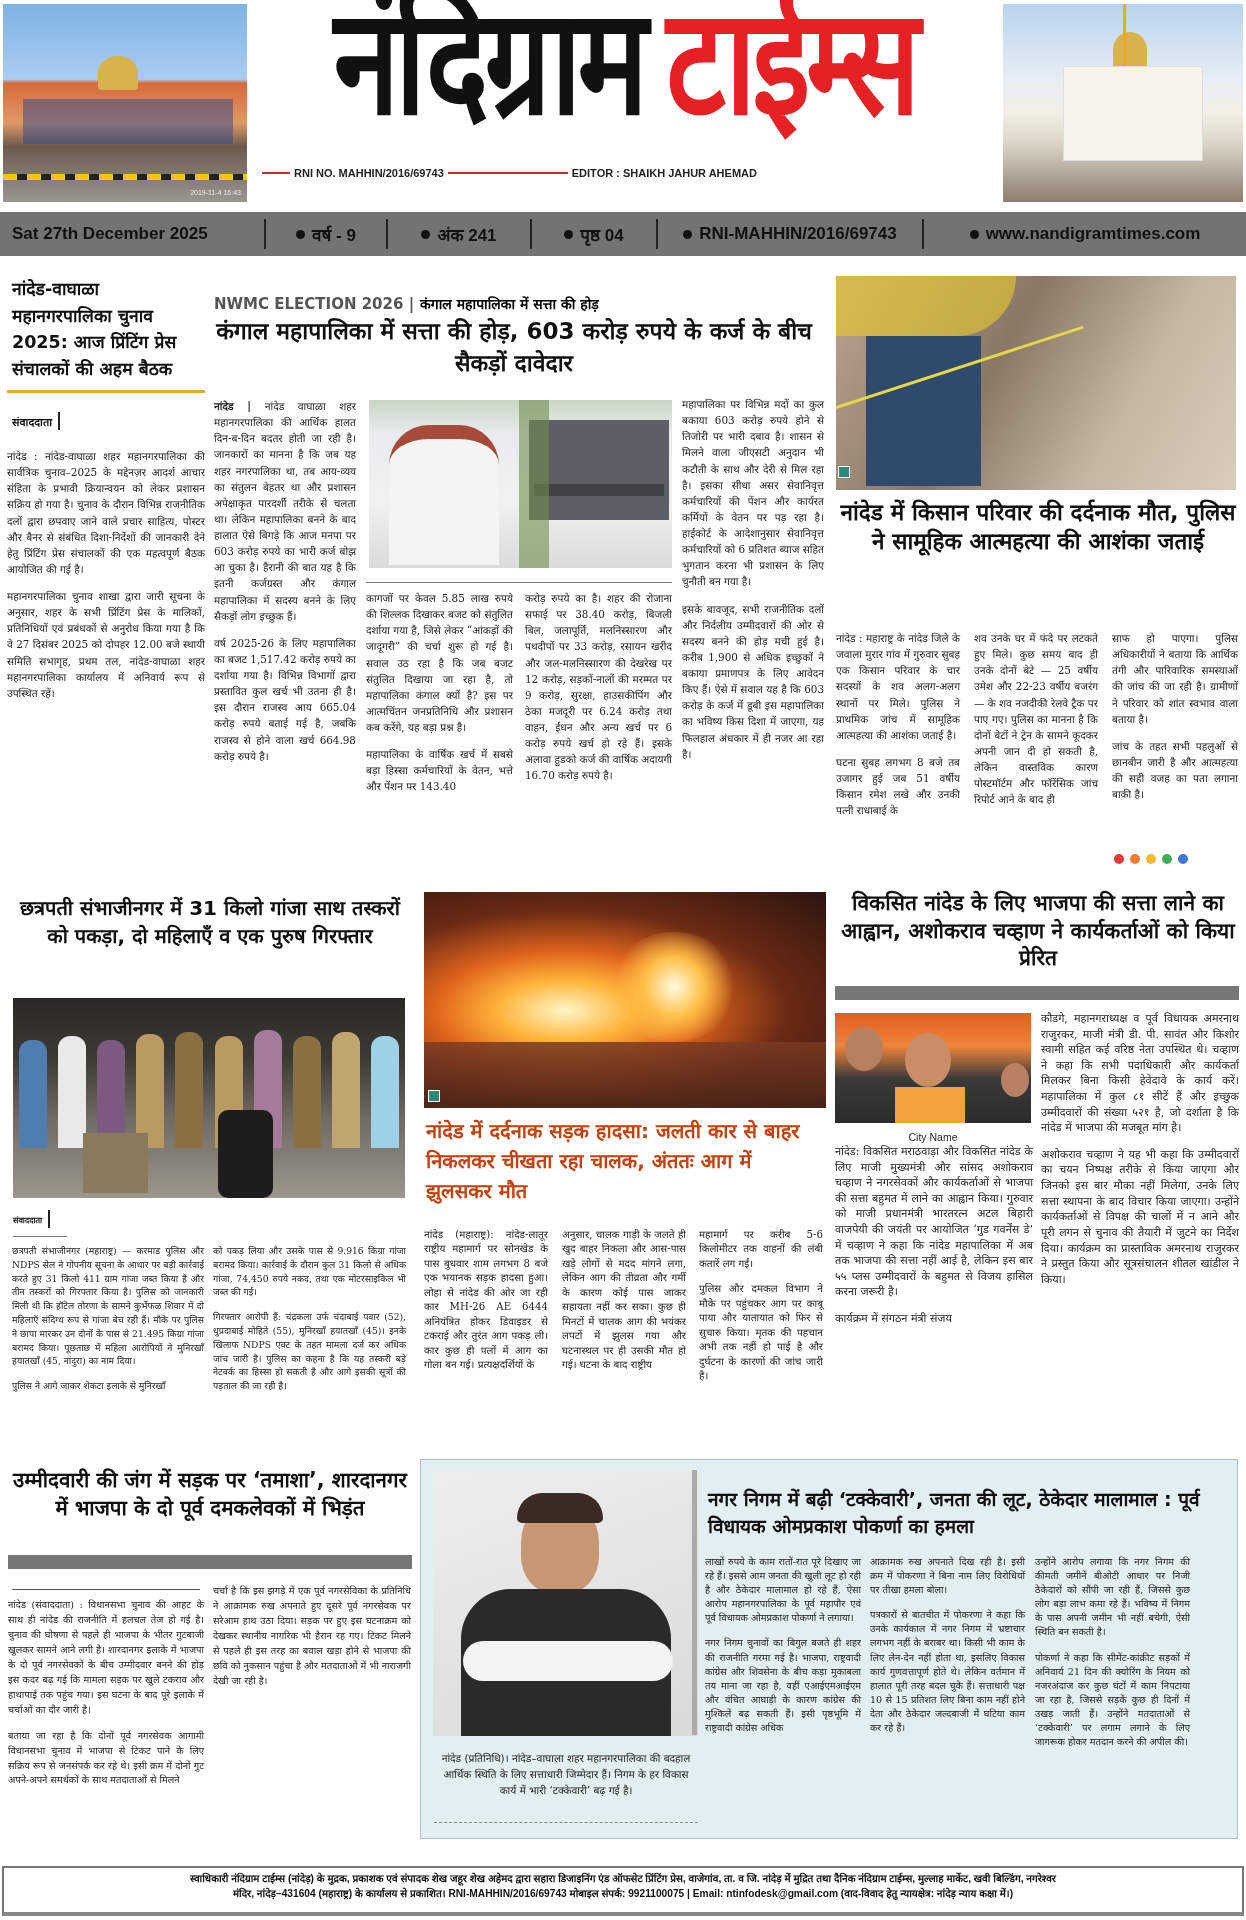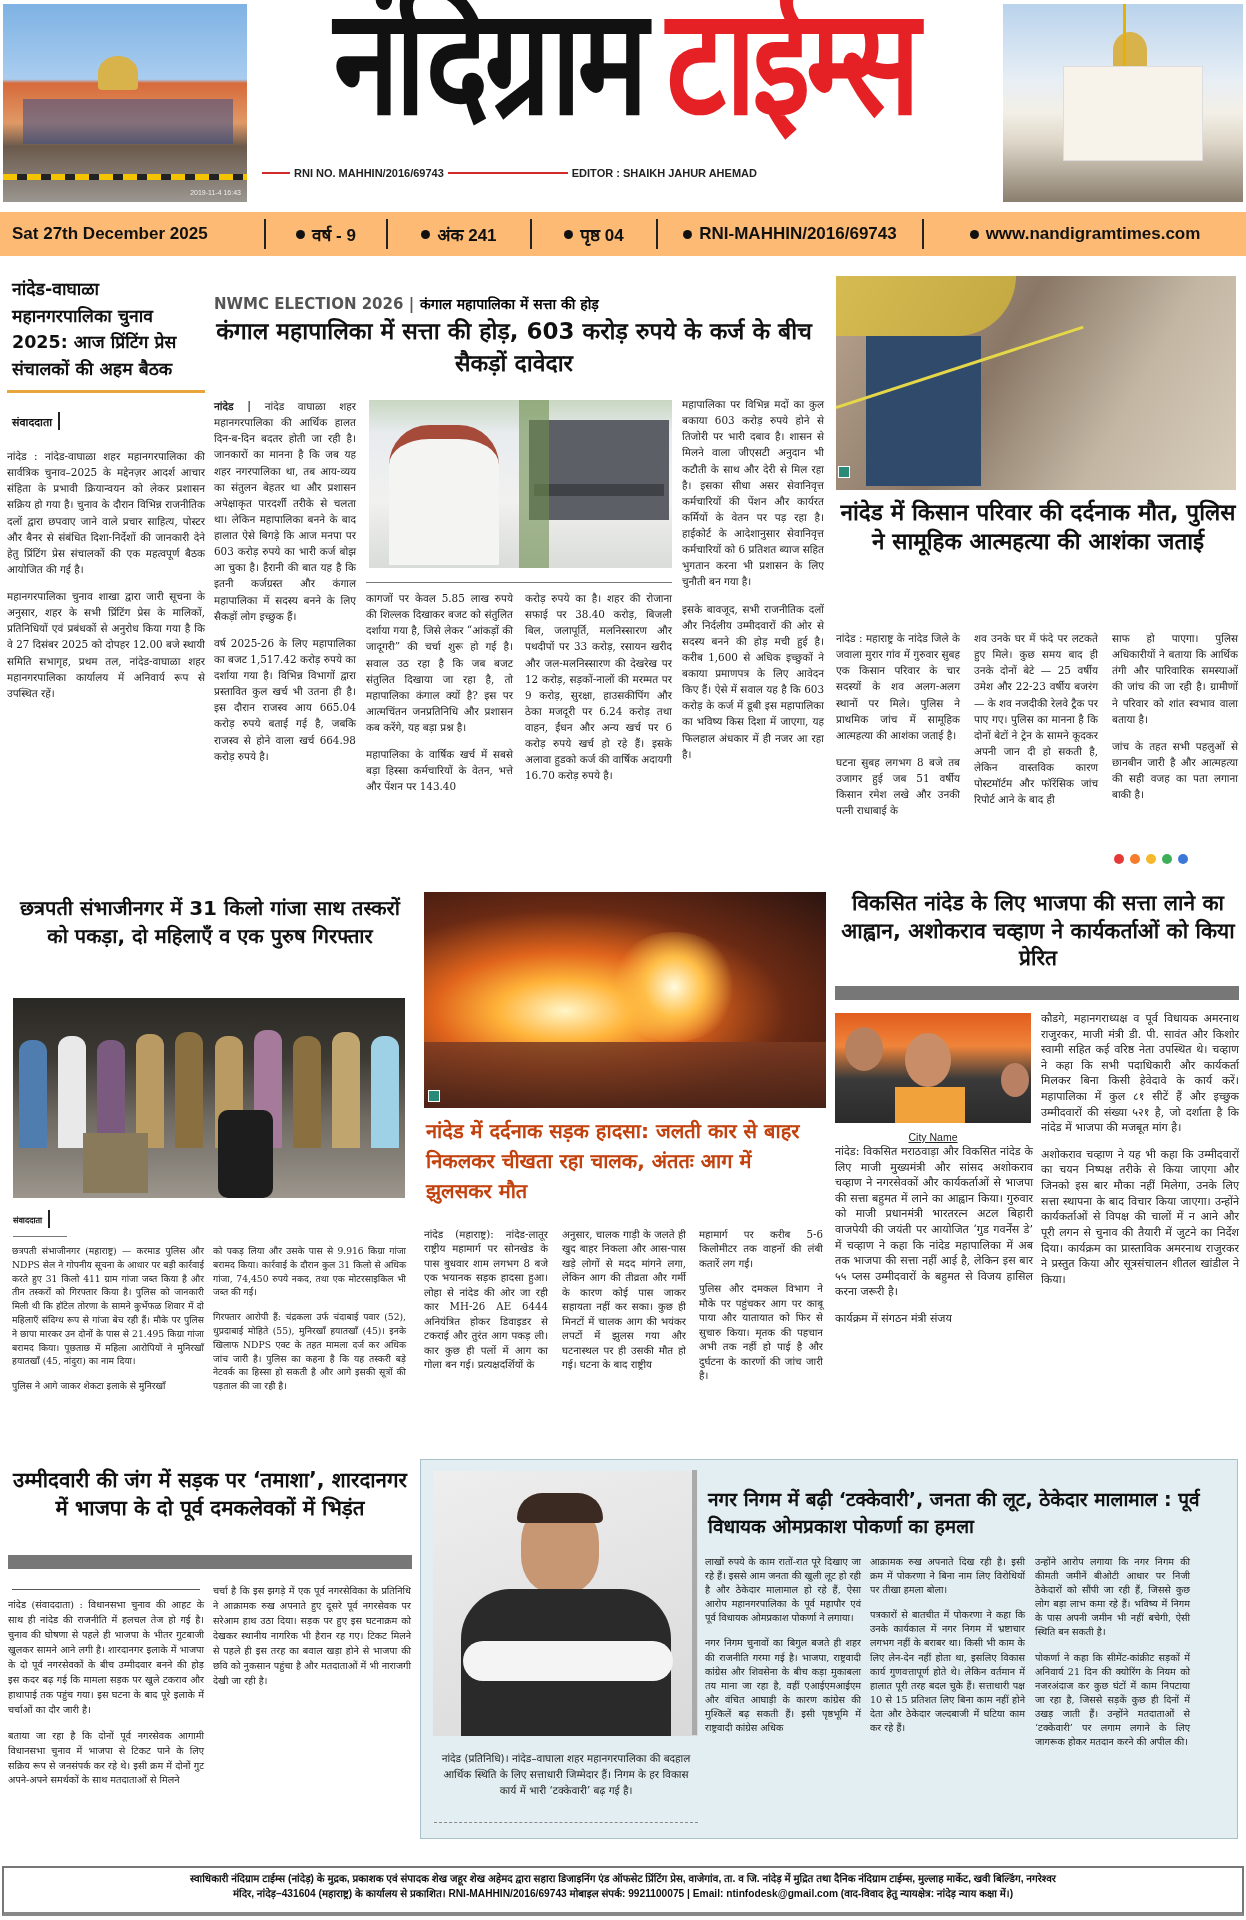--- a/index.html
+++ b/index.html
@@ -14,21 +14,21 @@
   
   #masthead-left-photo { left: 3px; top: 4px; width: 244px; height: 198px; background: linear-gradient(180deg,#7fb2e3 0%,#a9cdf0 38%,#d76a3a 40%,#e09966 60%,#6b5a4c 72%,#9a9690 100%); }
   #masthead-right-photo { left: 1003px; top: 4px; width: 240px; height: 198px; background: linear-gradient(180deg,#b9d3ec 0%,#e7eef5 38%,#f3efe6 55%,#ddd6c8 70%,#8a7e6e 100%); }
   .dome { position: absolute; border-radius: 50% 50% 10% 10%; background: #d8b24a; }
   #logo { left: 250px; top: 8px; width: 750px; height: 160px; display: flex; justify-content: center; }
   #logo span { font-family: "DejaVu Sans", sans-serif; font-weight: bold; font-size: 118px; letter-spacing: -4px; line-height: 1; transform: scaleY(1.25); display: inline-block; }
   #logo .black { color: #111; margin-right: 22px; }
   #logo .red { color: #e62126; }
   #rni-line { left: 262px; top: 166px; width: 740px; height: 14px; font-family: "Liberation Sans", sans-serif; font-size: 11px; font-weight: bold; color: #222; display: flex; align-items: center; }
   #rni-line .rule { height: 1.5px; background: #d02a2a; }
-  #infobar { left: 0; top: 212px; width: 1246px; height: 44px; background: #fdba74; display: flex; align-items: center; font-family: "Liberation Sans", sans-serif; font-weight: bold; font-size: 17px; color: #111; }
+  #infobar { left: 0; top: 212px; width: 1246px; height: 44px; background: #737373; display: flex; align-items: center; font-family: "Liberation Sans", sans-serif; font-weight: bold; font-size: 17px; color: #111; }
   #infobar .cell { display: flex; align-items: center; height: 100%; padding: 0 12px; }
   #infobar .sep { width: 2px; height: 30px; background: #222; }
   #infobar .dot { width: 9px; height: 9px; border-radius: 50%; background: #111; margin-right: 7px; display: inline-block; }
 
   
   #gold-rule { left: 7px; top: 390px; width: 198px; height: 3px; background: #e8a53a; }
   .byline { font-family: "DejaVu Serif", serif; font-weight: bold; font-size: 11px; display: flex; align-items: center; }
   .byline .bar { width: 2px; height: 18px; background: #222; margin-left: 6px; }
 
   .kicker-grey { color: #555; font-family: "DejaVu Sans", sans-serif; font-weight: bold; font-size: 15px; }
@@ -127,21 +127,21 @@
 
 <div class="col txt" style="left:366px;top:590px;width:147px;">
   <p>कागजों पर केवल 5.85 लाख रुपये की शिल्लक दिखाकर बजट को संतुलित दर्शाया गया है, जिसे लेकर “आंकड़ों की जादूगरी” की चर्चा शुरू हो गई है। सवाल उठ रहा है कि जब बजट संतुलित दिखाया जा रहा है, तो महापालिका कंगाल क्यों है? इस पर आत्मचिंतन जनप्रतिनिधि और प्रशासन कब करेंगे, यह बड़ा प्रश्न है।</p>
   <p>महापालिका के वार्षिक खर्च में सबसे बड़ा हिस्सा कर्मचारियों के वेतन, भत्ते और पेंशन पर 143.40</p>
 </div>
 <div class="col txt" style="left:525px;top:590px;width:147px;">
   <p>करोड़ रुपये का है। शहर की रोजाना सफाई पर 38.40 करोड़, बिजली बिल, जलापूर्ति, मलनिस्सारण और पथदीपों पर 33 करोड़, रसायन खरीद और जल-मलनिस्सारण की देखरेख पर 12 करोड़, सड़कों-नालों की मरम्मत पर 9 करोड़, सुरक्षा, हाउसकीपिंग और ठेका मजदूरी पर 6.24 करोड़ तथा वाहन, ईंधन और अन्य खर्च पर 6 करोड़ रुपये खर्च हो रहे हैं। इसके अलावा हुडको कर्ज की वार्षिक अदायगी 16.70 करोड़ रुपये है।</p>
 </div>
 <div class="col txt" style="left:682px;top:396px;width:142px;">
   <p>महापालिका पर विभिन्न मदों का कुल बकाया 603 करोड़ रुपये होने से तिजोरी पर भारी दबाव है। शासन से मिलने वाला जीएसटी अनुदान भी कटौती के साथ और देरी से मिल रहा है। इसका सीधा असर सेवानिवृत्त कर्मचारियों की पेंशन और कार्यरत कर्मियों के वेतन पर पड़ रहा है। हाईकोर्ट के आदेशानुसार सेवानिवृत्त कर्मचारियों को 6 प्रतिशत ब्याज सहित भुगतान करना भी प्रशासन के लिए चुनौती बन गया है।</p>
-  <p>इसके बावजूद, सभी राजनीतिक दलों और निर्दलीय उम्मीदवारों की ओर से सदस्य बनने की होड़ मची हुई है। करीब 1,600 से अधिक इच्छुकों ने बकाया प्रमाणपत्र के लिए आवेदन किए हैं। ऐसे में सवाल यह है कि 603 करोड़ के कर्ज में डूबी इस महापालिका का भविष्य किस दिशा में जाएगा, यह फिलहाल अंधकार में ही नजर आ रहा है।</p>
+  <p>इसके बावजूद, सभी राजनीतिक दलों और निर्दलीय उम्मीदवारों की ओर से सदस्य बनने की होड़ मची हुई है। करीब 1,900 से अधिक इच्छुकों ने बकाया प्रमाणपत्र के लिए आवेदन किए हैं। ऐसे में सवाल यह है कि 603 करोड़ के कर्ज में डूबी इस महापालिका का भविष्य किस दिशा में जाएगा, यह फिलहाल अंधकार में ही नजर आ रहा है।</p>
 </div>
 
 <div class="photo" style="left:836px;top:276px;width:400px;height:214px;background:linear-gradient(120deg,#b9a590 0%,#8a7766 40%,#c3b7a4 70%,#d8cdbb 100%);">
   <div style="position:absolute;left:30px;top:60px;width:115px;height:150px;background:#2f4a6b;"></div>
   <div style="position:absolute;left:0;top:130px;width:260px;height:3px;background:#e5d64a;transform:rotate(-18deg);transform-origin:left;"></div>
   <div style="position:absolute;left:0;top:0;width:180px;height:60px;background:#e9c92a;opacity:.6;border-radius:0 0 80px 0;"></div>
   <div class="sq" style="left:2px;bottom:12px;"></div>
 </div>
 <h1 class="abs hd" style="left:836px;top:498px;width:404px;font-size:22.5px;line-height:1.28;">नांदेड में किसान परिवार की दर्दनाक मौत, पुलिस ने सामूहिक आत्महत्या की आशंका जताई</h1>
 
@@ -213,21 +213,21 @@
 </div>
 
 <h1 class="abs hd" style="left:836px;top:890px;width:404px;font-size:21px;line-height:1.32;">विकसित नांदेड के लिए भाजपा की सत्ता लाने का आह्वान, अशोकराव चव्हाण ने कार्यकर्ताओं को किया प्रेरित</h1>
 <div class="abs" style="left:835px;top:986px;width:404px;height:14px;background:#777;"></div>
 <div class="photo" style="left:835px;top:1013px;width:196px;height:110px;background:linear-gradient(180deg,#e25d1e 0%,#f0843a 30%,#3a3a3a 60%,#2b2b2b 100%);">
   <div style="position:absolute;left:70px;top:20px;width:46px;height:54px;border-radius:50%;background:#c98e68;"></div>
   <div style="position:absolute;left:10px;top:14px;width:38px;height:44px;border-radius:50%;background:#b7815f;"></div>
   <div style="position:absolute;left:60px;top:74px;width:70px;height:36px;background:#f2a23a;"></div>
   <div style="position:absolute;left:166px;top:50px;width:28px;height:34px;border-radius:50%;background:#b98063;"></div>
 </div>
-<div class="abs" style="left:835px;top:1131px;width:196px;text-align:center;font-family:'Liberation Sans',sans-serif;font-size:10.5px;text-decoration:underline;color:#222;">City Name</div>
+<div class="abs" style="left:835px;top:1131px;width:196px;text-align:center;font-family:'Liberation Sans',sans-serif;font-size:10.5px;color:#222;">City Name</div>
 <div class="col txt" style="left:835px;top:1144px;width:198px;font-size:11px;line-height:1.42;">
   <p>नांदेड: विकसित मराठवाड़ा और विकसित नांदेड के लिए माजी मुख्यमंत्री और सांसद अशोकराव चव्हाण ने नगरसेवकों और कार्यकर्ताओं से भाजपा की सत्ता बहुमत में लाने का आह्वान किया। गुरुवार को माजी प्रधानमंत्री भारतरत्न अटल बिहारी वाजपेयी की जयंती पर आयोजित ‘गुड गवर्नेंस डे’ में चव्हाण ने कहा कि नांदेड महापालिका में अब तक भाजपा की सत्ता नहीं आई है, लेकिन इस बार ५५ प्लस उम्मीदवारों के बहुमत से विजय हासिल करना जरूरी है।</p>
   <p>कार्यक्रम में संगठन मंत्री संजय</p>
 </div>
 <div class="col txt" style="left:1041px;top:1011px;width:198px;font-size:11px;line-height:1.42;">
   <p>कौडगे, महानगराध्यक्ष व पूर्व विधायक अमरनाथ राजुरकर, माजी मंत्री डी. पी. सावंत और किशोर स्वामी सहित कई वरिष्ठ नेता उपस्थित थे। चव्हाण ने कहा कि सभी पदाधिकारी और कार्यकर्ता मिलकर बिना किसी हेवेदावे के कार्य करें। महापालिका में कुल ८१ सीटें हैं और इच्छुक उम्मीदवारों की संख्या ५२१ है, जो दर्शाता है कि नांदेड में भाजपा की मजबूत मांग है।</p>
   <p>अशोकराव चव्हाण ने यह भी कहा कि उम्मीदवारों का चयन निष्पक्ष तरीके से किया जाएगा और जिनको इस बार मौका नहीं मिलेगा, उनके लिए सत्ता स्थापना के बाद विचार किया जाएगा। उन्होंने कार्यकर्ताओं से विपक्ष की चालों में न आने और पूरी लगन से चुनाव की तैयारी में जुटने का निर्देश दिया। कार्यक्रम का प्रास्ताविक अमरनाथ राजुरकर ने प्रस्तुत किया और सूत्रसंचालन शीतल खांडील ने किया।</p>
 </div>
 
 <h1 class="abs hd" style="left:8px;top:1466px;width:404px;font-size:20.5px;line-height:1.38;">उम्मीदवारी की जंग में सड़क पर ‘तमाशा’, शारदानगर में भाजपा के दो पूर्व दमकलेवकों में भिड़ंत</h1>

